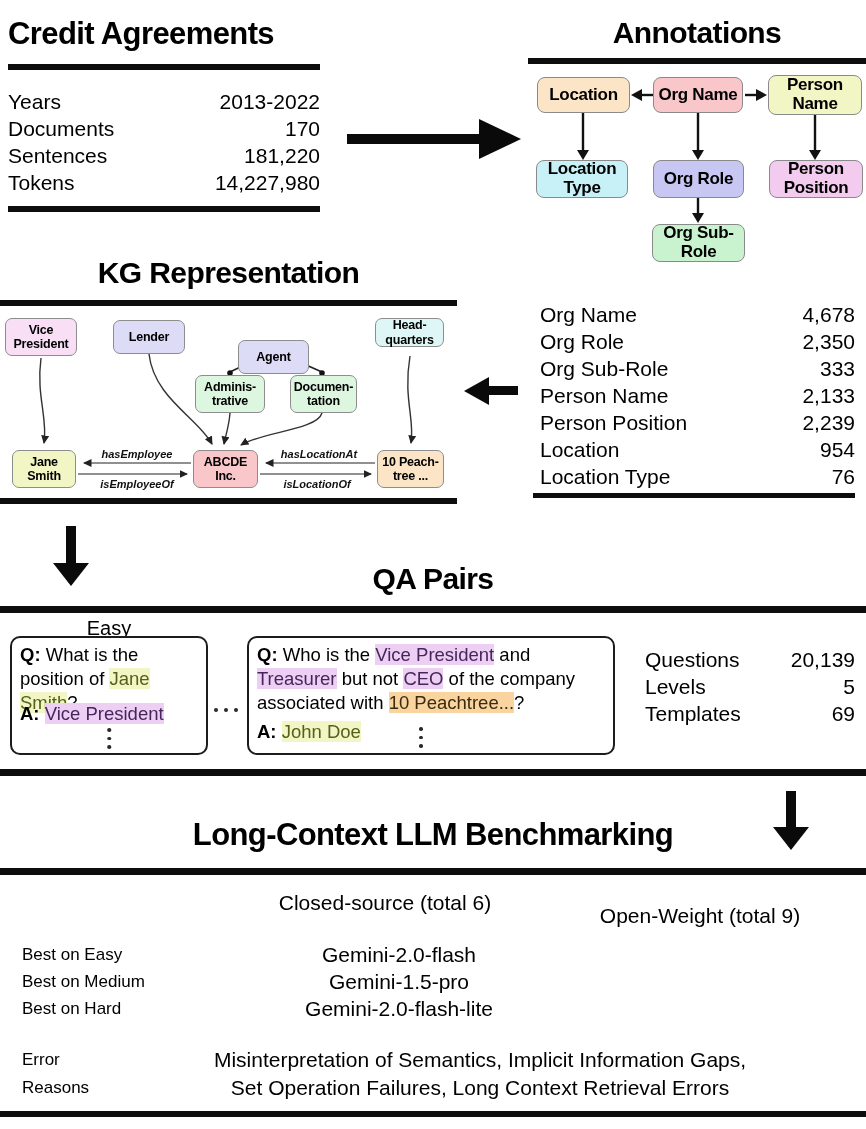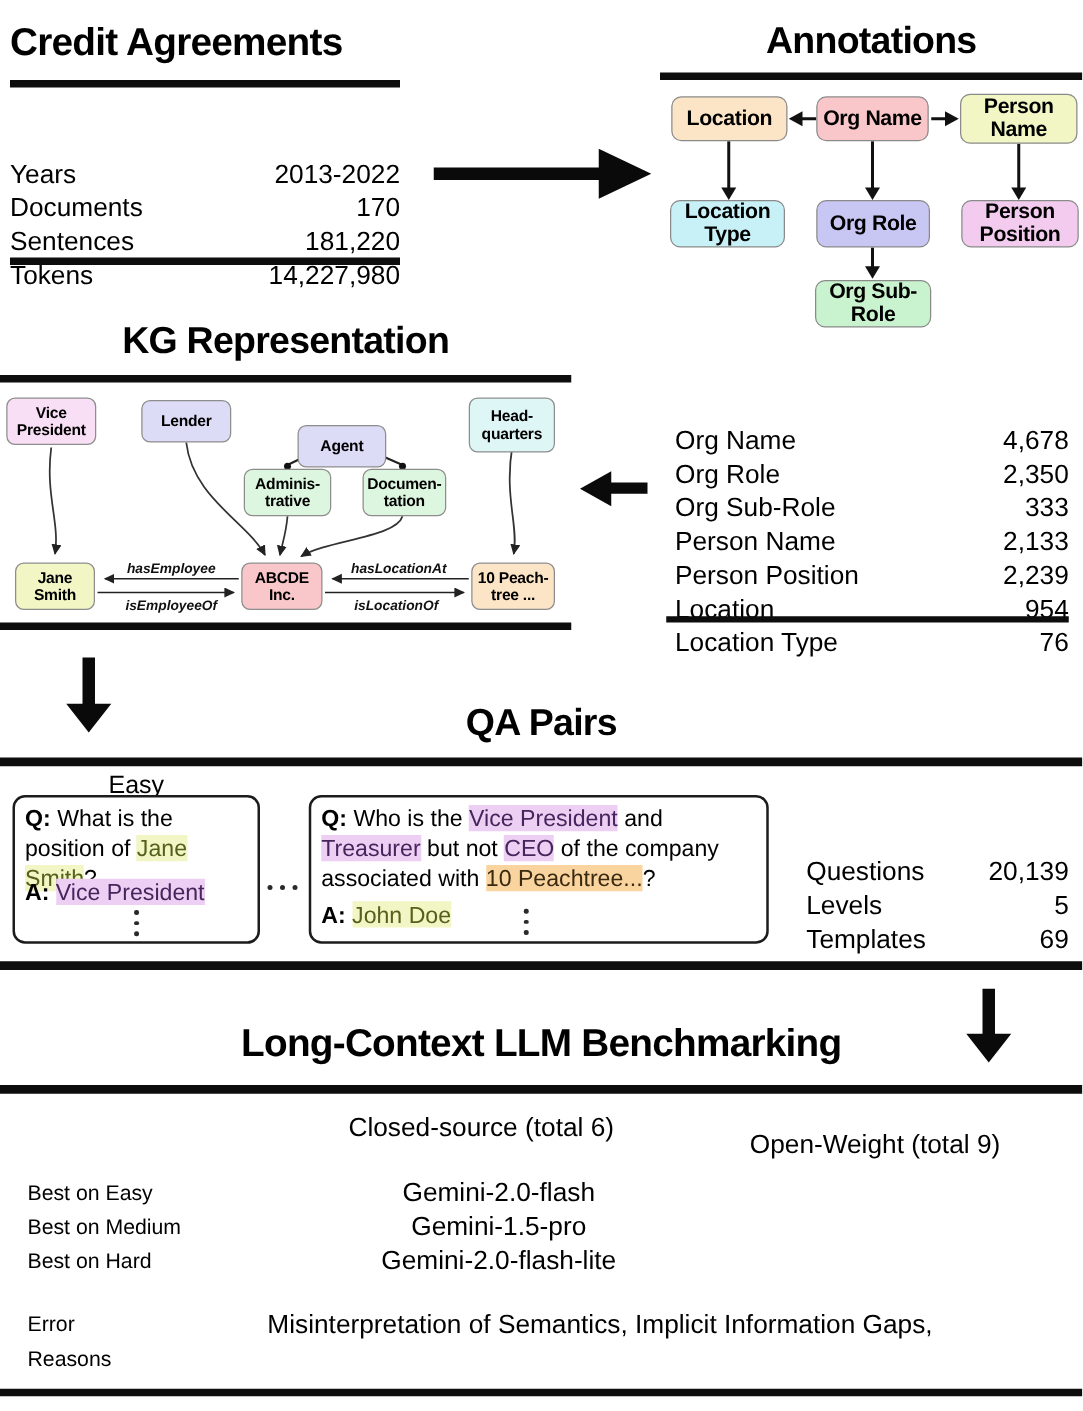--- a/index.html
+++ b/index.html
@@ -5,21 +5,21 @@
   html,body{margin:0;padding:0;background:#fff;}
   #canvas{
     position:relative;width:866px;height:1129px;background:#ffffff;
     font-family:"Liberation Sans",sans-serif;color:#000;overflow:hidden;
   }
   .rule{position:absolute;background:#0d0d0d;}
   .sec-title{position:absolute;font-weight:bold;letter-spacing:-0.6px;font-size:30px;white-space:nowrap;}
   .centered{text-align:center;white-space:normal;}
 
   
-  .kvtable{position:absolute;font-size:21px;line-height:27px;margin-top:38px;}
+  .kvtable{position:absolute;font-size:21px;line-height:27px;}
   .kvrow{position:relative;height:27px;}
   .kvrow .lbl{position:absolute;left:0;}
   .kvrow .val{position:absolute;right:0;}
 
   
   .fbox{
     position:absolute;border:1.5px solid #8a8a8a;border-radius:8px;
     display:flex;align-items:center;justify-content:center;text-align:center;
     font-weight:bold;font-size:17px;line-height:1.1;letter-spacing:-0.3px;padding:1px;
     box-sizing:border-box;
@@ -165,21 +165,21 @@
         <line x1="260" y1="168" x2="371" y2="168" marker-end="url(#arrowK)"></line>
       </g>
       <text class="rel-label" x="137" y="152" text-anchor="middle">hasEmployee</text>
       <text class="rel-label" x="137" y="182" text-anchor="middle">isEmployeeOf</text>
       <text class="rel-label" x="319" y="152" text-anchor="middle">hasLocationAt</text>
       <text class="rel-label" x="317" y="182" text-anchor="middle">isLocationOf</text>
     </svg>
     <div class="kbox c-kgpink" style="left:5px;top:12px;width:72px;height:38px;">Vice President</div>
     <div class="kbox c-lavender" style="left:113px;top:14px;width:72px;height:34px;">Lender</div>
     <div class="kbox c-lavender" style="left:238px;top:14px;width:71px;height:34px;margin-top:20px;">Agent</div>
-    <div class="kbox c-kgcyan" style="left:375px;top:12px;width:69px;height:44px;">Head-quarters</div>
+    <div class="kbox c-kgcyan" style="left:375px;top:12px;width:69px;height:29px;">Head-quarters</div>
     <div class="kbox c-kggreen" style="left:195px;top:69px;width:70px;height:38px;">Adminis-trative</div>
     <div class="kbox c-kggreen" style="left:290px;top:69px;width:67px;height:38px;">Documen-tation</div>
     <div class="kbox c-personname" style="left:12px;top:144px;width:64px;height:38px;">Jane Smith</div>
     <div class="kbox c-orgname" style="left:193px;top:144px;width:65px;height:38px;">ABCDE Inc.</div>
     <div class="kbox c-location" style="left:377px;top:144px;width:67px;height:38px;">10 Peach-tree ...</div>
   </div>
   <div class="rule" style="left:0;top:498px;width:457px;height:6px;"></div>
 
   <div>
     <div class="head-left" style="left:464px;top:377px;"></div>
@@ -293,17 +293,18 @@
     <div>Gemini-1.5-pro</div>
     <div>Gemini-2.0-flash-lite</div>
   </div>
 
   <div class="bench-labels" style="left:22px;top:1046px;line-height:27.5px;">
     <div>Error</div>
     <div>Reasons</div>
   </div>
   <div class="bench-col" style="left:190px;top:1046px;width:580px;line-height:27.5px;">
     <div>Misinterpretation of Semantics, Implicit Information Gaps,</div>
+    <div>Set Operation Failures, Long Context Retrieval Errors</div>
   </div>
 
   <div class="rule" style="left:0;top:1111px;width:866px;height:6px;"></div>
 
 </div>
 
 </body></html>

